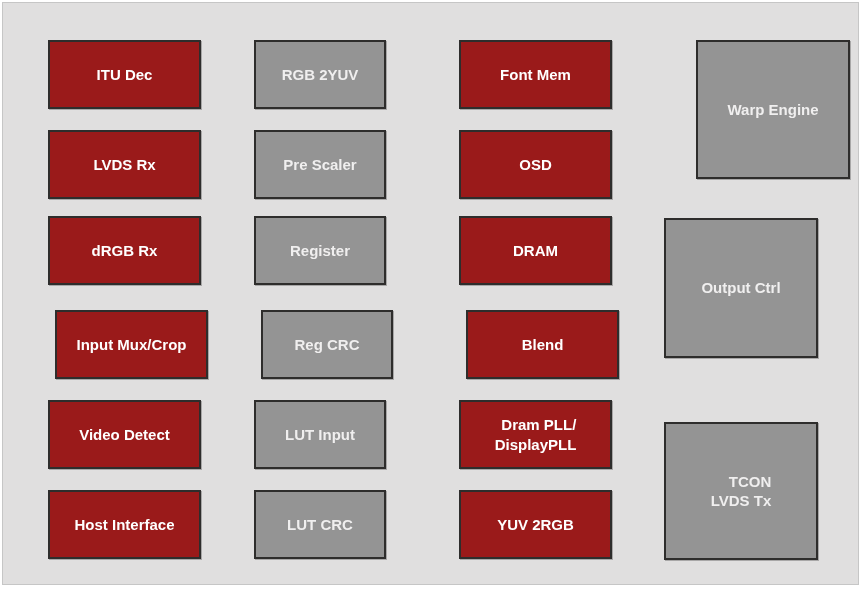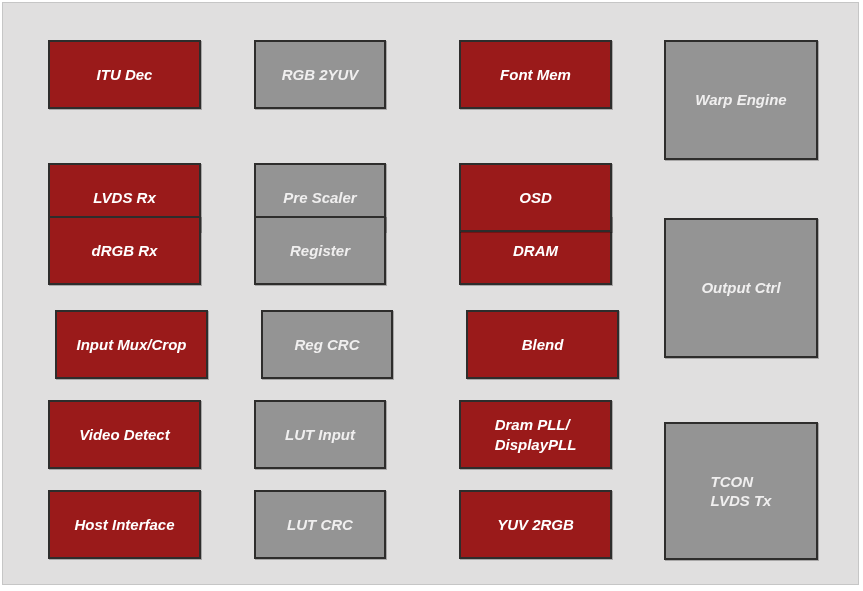--- a/index.html
+++ b/index.html
@@ -11,49 +11,48 @@
   }
   .slide{
     position:absolute;
     left:2px;top:2px;width:855px;height:581px;
     background:var(--bg,#e0dfdf);
     border:1px solid #c6c6c6;
   }
   .block{
     position:absolute;
     display:flex;align-items:center;justify-content:center;
-    text-align:left;
+    text-align:right;
     font-weight:bold;
     font-size:15px;
     line-height:1.3;
     white-space:pre-line;
     border:2px solid var(--border,#2e2d2c);
     box-sizing:border-box;
     box-shadow:1px 1px 0 rgba(0,0,0,0.25);
-    font-style:italic;
   }
   .red{background:var(--red,#9a1a1a);color:var(--red-text,#ffffff);}
   .gray{background:var(--gray,#949494);color:var(--gray-text,#f0efef);}
 
   
   .c1{left:45px;width:153px;}
   .c2{left:251px;width:132px;}
   .c3{left:456px;width:153px;}
   .c4{left:661px;width:154px;}
 
   
   .r1{top:37px;height:69px;}
-  .r2{top:127px;height:69px;margin-top:33px;}
+  .r2{top:127px;height:69px;}
   .r3{top:213px;height:69px;}
   .r4{top:307px;height:69px;margin-left:7px;}
   .r5{top:397px;height:69px;}
   .r6{top:487px;height:69px;}
 
   
-  .t1{top:37px;height:120px;}
+  .t1{top:37px;height:139px;margin-left:32px;}
   .t2{top:215px;height:140px;}
   .t3{top:419px;height:138px;}
 </style>
 </head>
 <body>
 
 <div class="slide">
 
   <div class="block red c1 r1">ITU Dec</div>
   <div class="block red c1 r2">LVDS Rx</div>

